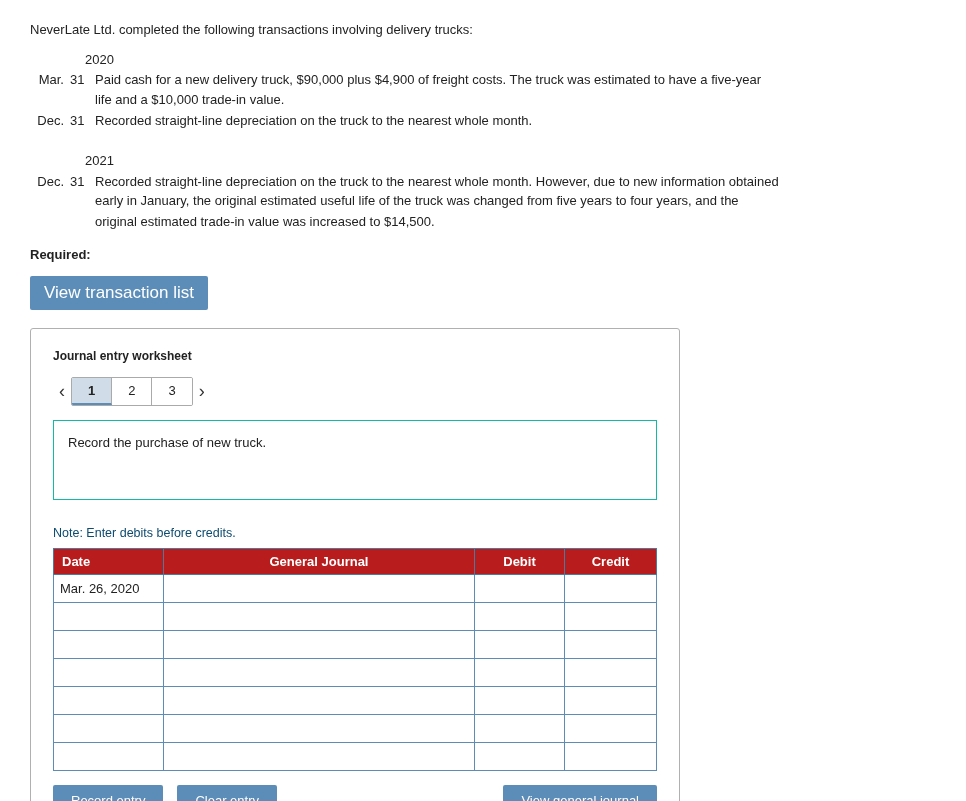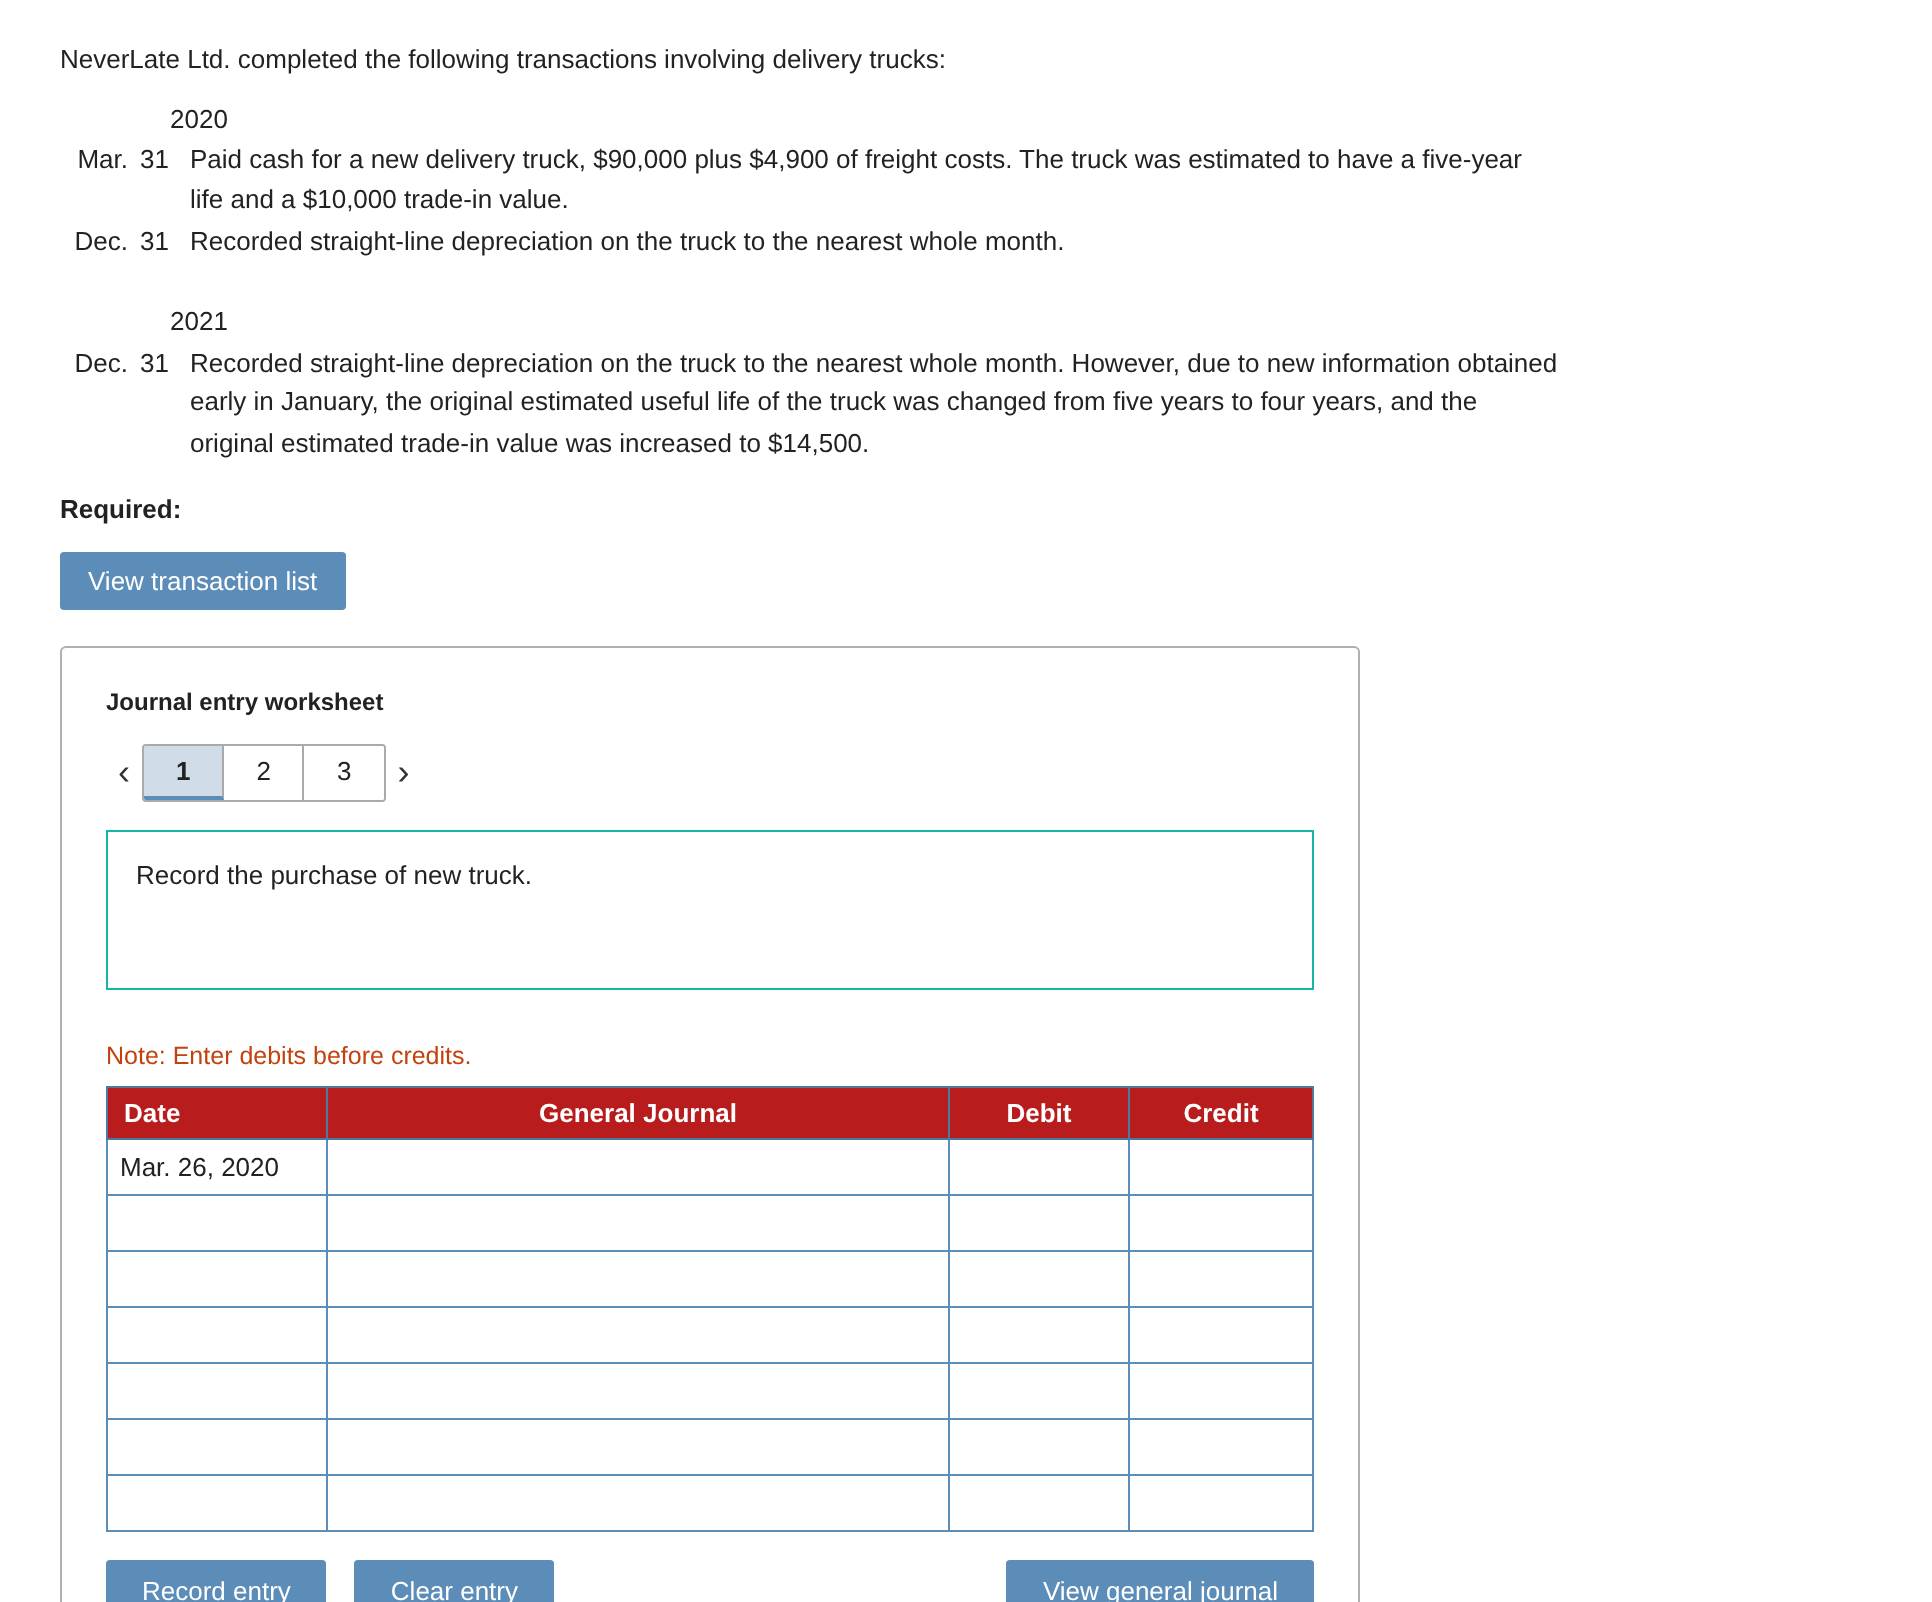--- a/index.html
+++ b/index.html
@@ -57,21 +57,21 @@
     .red-text {
       color: #cc0000;
       font-weight: bold;
     }
     .view-transaction-btn {
       background-color: #5b8db8;
       color: #fff;
       border: none;
       padding: 7px 14px;
       cursor: pointer;
-      font-size: 13px;
+      font-size: 17px;
       margin-bottom: 18px;
       border-radius: 2px;
     }
     .worksheet-container {
       border: 1px solid #b0b0b0;
       border-radius: 3px;
       padding: 20px 22px 20px 22px;
       max-width: 650px;
     }
     .worksheet-title {
@@ -116,21 +116,21 @@
     }
     .instruction-box {
       border: 1px solid #14b8a6;
       padding: 14px 14px;
       margin-bottom: 26px;
       min-height: 80px;
       background: #fff;
       font-size: 13px;
     }
     .note-text {
-      color: #c2410c;
+      color: #0c4a6e;
       font-size: 12.5px;
       margin-bottom: 8px;
     }
     .journal-table {
       width: 100%;
       border-collapse: collapse;
       margin-bottom: 14px;
     }
     .journal-table th {
       background: #b91c1c;

